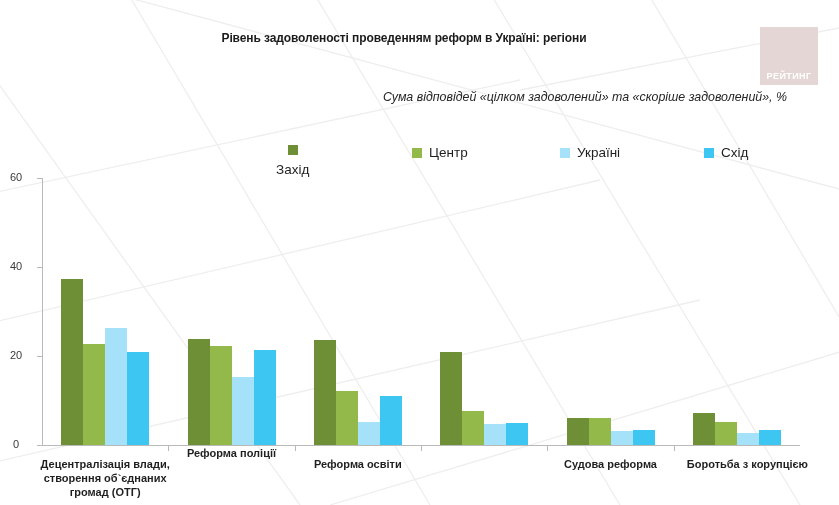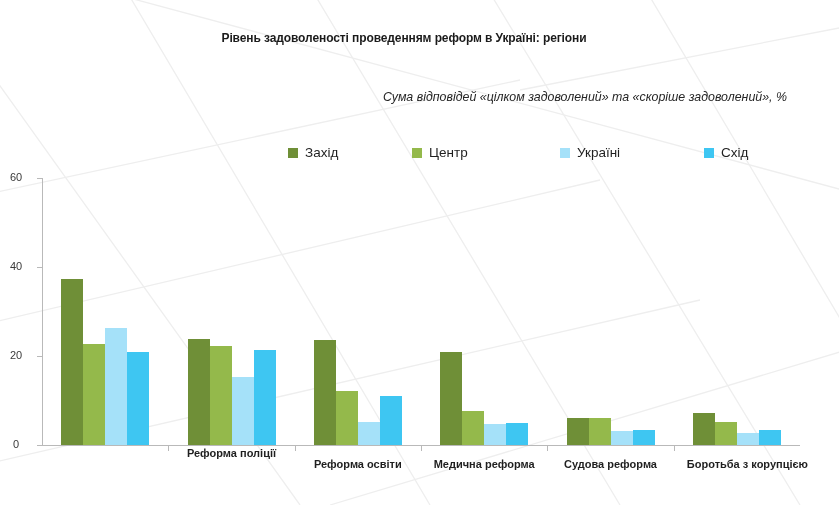--- a/index.html
+++ b/index.html
@@ -160,23 +160,26 @@
       <path d="M -40 470 L 700 300"></path>
       <path d="M 330 505 L 880 340"></path>
       <path d="M 520 90 L 880 20"></path>
       <path d="M 100 -10 L 880 200"></path>
     </g>
   </svg>
 
   <div id="chart-title">Рівень задоволеності проведенням реформ в Україні: регіони</div>
   <div id="chart-subtitle">Сума відповідей «цілком задоволений» та «скоріше задоволений», %</div>
 
+  <div id="logo">
+    <span id="logo-text">РЕЙТИНГ</span>
+  </div>
 
   <div id="legend">
-      <div class="legend-item" style="left: 16px;">
+      <div class="legend-item" style="left: 4px; flex-direction: column;">
         <span class="legend-swatch" style="background: rgb(111, 143, 55);"></span>
         <span class="legend-label">Захід</span>
       </div>
       <div class="legend-item" style="left: 140px;">
         <span class="legend-swatch" style="background: rgb(148, 185, 75);"></span>
         <span class="legend-label">Центр</span>
       </div>
       <div class="legend-item" style="left: 288px;">
         <span class="legend-swatch" style="background: rgb(165, 225, 249);"></span>
         <span class="legend-label">Україні</span>
@@ -195,38 +198,38 @@
       <div class="ytick-mark" style="left: 37px; top: 356px;"></div>
       <div class="ytick-label" style="left: 2px; top: 349px;">20</div>
       <div class="ytick-mark" style="left: 37px; top: 267px;"></div>
       <div class="ytick-label" style="left: 2px; top: 260px;">40</div>
       <div class="ytick-mark" style="left: 37px; top: 178px;"></div>
       <div class="ytick-label" style="left: 2px; top: 171px;">60</div>
       <div class="bar" title="Захід: 37.3%" style="left: 61.1667px; top: 279.015px; width: 22px; height: 165.985px; background: rgb(111, 143, 55); position: absolute;"></div>
       <div class="bar" title="Центр: 22.8%" style="left: 83.1667px; top: 343.54px; width: 22px; height: 101.46px; background: rgb(148, 185, 75); position: absolute;"></div>
       <div class="bar" title="Південь: 26.4%" style="left: 105.167px; top: 327.52px; width: 22px; height: 117.48px; background: rgb(165, 225, 249); position: absolute;"></div>
       <div class="bar" title="Схід: 20.8%" style="left: 127.167px; top: 352.44px; width: 22px; height: 92.56px; background: rgb(62, 198, 242); position: absolute;"></div>
+      <div class="cat-label" style="left: 34px; top: 458px; width: 142.333px;">Децентралізація влади, створення об`єднаних громад (ОТГ)</div>
       <div class="xtick-mark" style="left: 168px; top: 446px;"></div>
       <div class="bar" title="Захід: 23.9%" style="left: 187.5px; top: 338.645px; width: 22px; height: 106.355px; background: rgb(111, 143, 55); position: absolute;"></div>
       <div class="bar" title="Центр: 22.2%" style="left: 209.5px; top: 346.21px; width: 22px; height: 98.79px; background: rgb(148, 185, 75); position: absolute;"></div>
       <div class="bar" title="Південь: 15.3%" style="left: 231.5px; top: 376.915px; width: 22px; height: 68.085px; background: rgb(165, 225, 249); position: absolute;"></div>
       <div class="bar" title="Схід: 21.4%" style="left: 253.5px; top: 349.77px; width: 22px; height: 95.23px; background: rgb(62, 198, 242); position: absolute;"></div>
       <div class="cat-label" style="left: 160.333px; top: 447px; width: 142.333px;">Реформа поліції</div>
       <div class="xtick-mark" style="left: 295px; top: 446px;"></div>
       <div class="bar" title="Захід: 23.6%" style="left: 313.833px; top: 339.98px; width: 22px; height: 105.02px; background: rgb(111, 143, 55); position: absolute;"></div>
       <div class="bar" title="Центр: 12.1%" style="left: 335.833px; top: 391.155px; width: 22px; height: 53.845px; background: rgb(148, 185, 75); position: absolute;"></div>
       <div class="bar" title="Південь: 5.2%" style="left: 357.833px; top: 421.86px; width: 22px; height: 23.14px; background: rgb(165, 225, 249); position: absolute;"></div>
       <div class="bar" title="Схід: 11%" style="left: 379.833px; top: 396.05px; width: 22px; height: 48.95px; background: rgb(62, 198, 242); position: absolute;"></div>
       <div class="cat-label" style="left: 286.667px; top: 458px; width: 142.333px;">Реформа освіти</div>
       <div class="xtick-mark" style="left: 421px; top: 446px;"></div>
       <div class="bar" title="Захід: 20.8%" style="left: 440.167px; top: 352.44px; width: 22px; height: 92.56px; background: rgb(111, 143, 55); position: absolute;"></div>
       <div class="bar" title="Центр: 7.6%" style="left: 462.167px; top: 411.18px; width: 22px; height: 33.82px; background: rgb(148, 185, 75); position: absolute;"></div>
       <div class="bar" title="Південь: 4.8%" style="left: 484.167px; top: 423.64px; width: 22px; height: 21.36px; background: rgb(165, 225, 249); position: absolute;"></div>
       <div class="bar" title="Схід: 4.9%" style="left: 506.167px; top: 423.195px; width: 22px; height: 21.805px; background: rgb(62, 198, 242); position: absolute;"></div>
-      <div class="cat-label" style="left: 413px; top: 458px; width: 142.333px;">Медична реформа</div>
       <div class="xtick-mark" style="left: 547px; top: 446px;"></div>
       <div class="bar" title="Захід: 6%" style="left: 566.5px; top: 418.3px; width: 22px; height: 26.7px; background: rgb(111, 143, 55); position: absolute;"></div>
       <div class="bar" title="Центр: 6%" style="left: 588.5px; top: 418.3px; width: 22px; height: 26.7px; background: rgb(148, 185, 75); position: absolute;"></div>
       <div class="bar" title="Південь: 3.2%" style="left: 610.5px; top: 430.76px; width: 22px; height: 14.24px; background: rgb(165, 225, 249); position: absolute;"></div>
       <div class="bar" title="Схід: 3.4%" style="left: 632.5px; top: 429.87px; width: 22px; height: 15.13px; background: rgb(62, 198, 242); position: absolute;"></div>
       <div class="cat-label" style="left: 539.333px; top: 458px; width: 142.333px;">Судова реформа</div>
       <div class="xtick-mark" style="left: 674px; top: 446px;"></div>
       <div class="bar" title="Захід: 7.3%" style="left: 692.833px; top: 412.515px; width: 22px; height: 32.485px; background: rgb(111, 143, 55); position: absolute;"></div>
       <div class="bar" title="Центр: 5.2%" style="left: 714.833px; top: 421.86px; width: 22px; height: 23.14px; background: rgb(148, 185, 75); position: absolute;"></div>
       <div class="bar" title="Південь: 2.8%" style="left: 736.833px; top: 432.54px; width: 22px; height: 12.46px; background: rgb(165, 225, 249); position: absolute;"></div>

